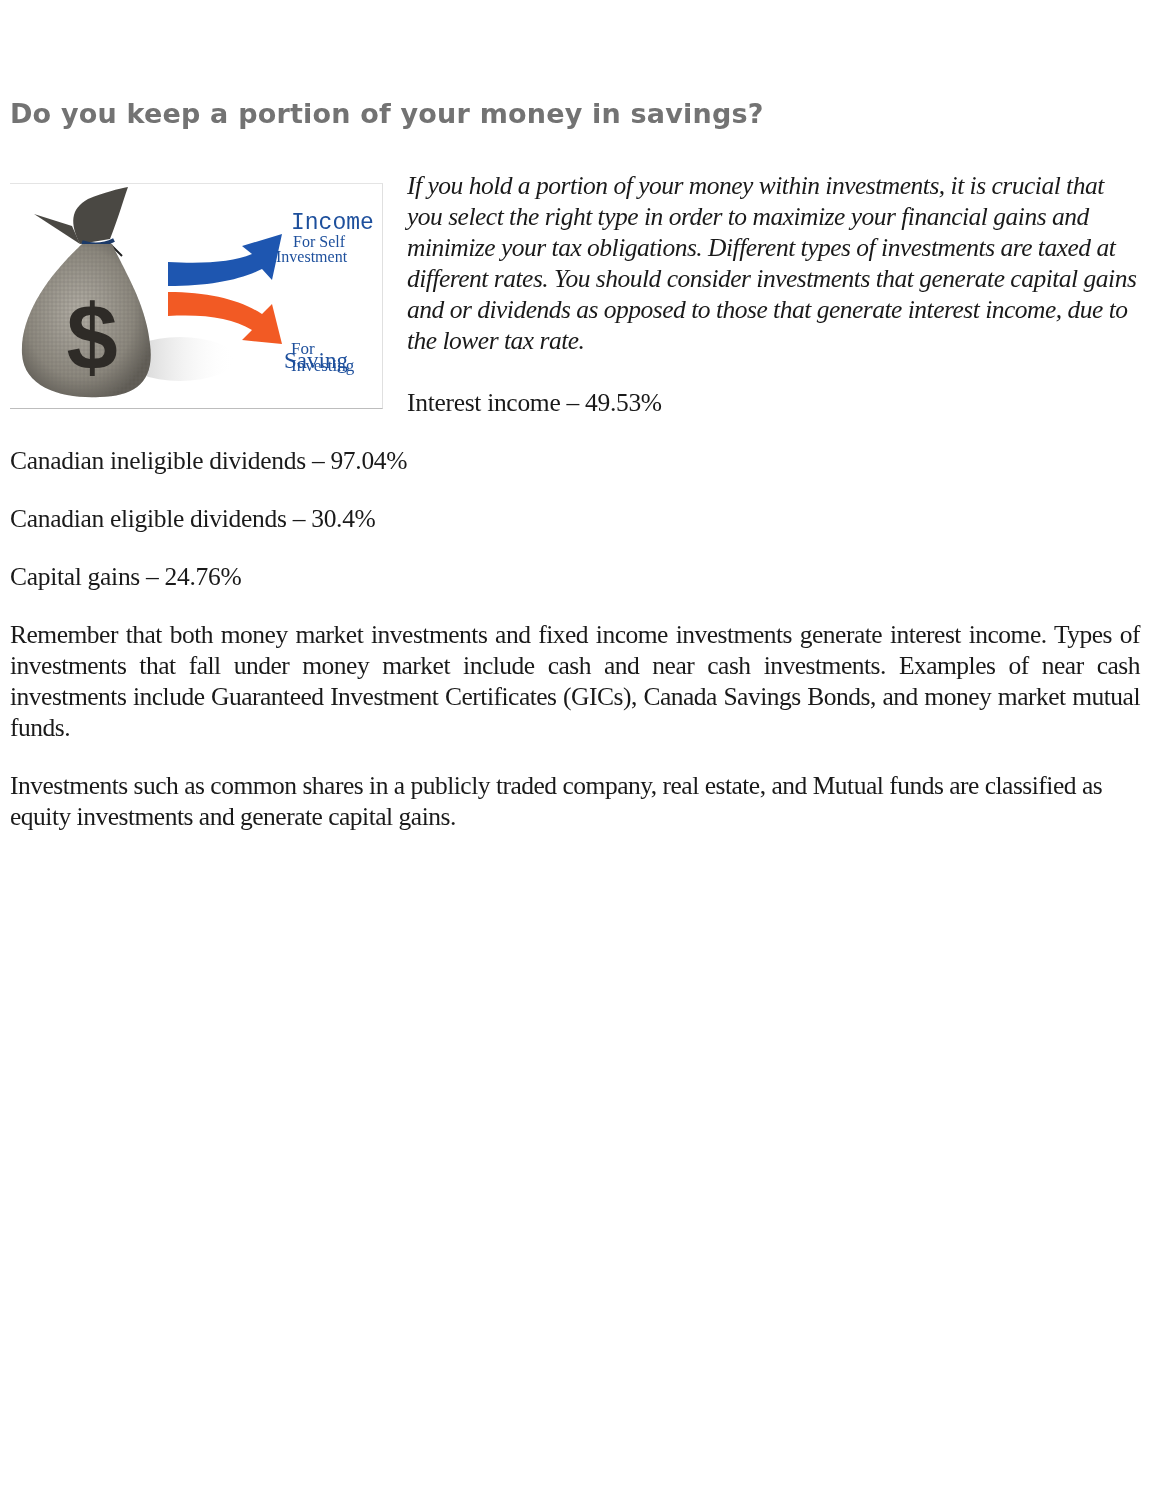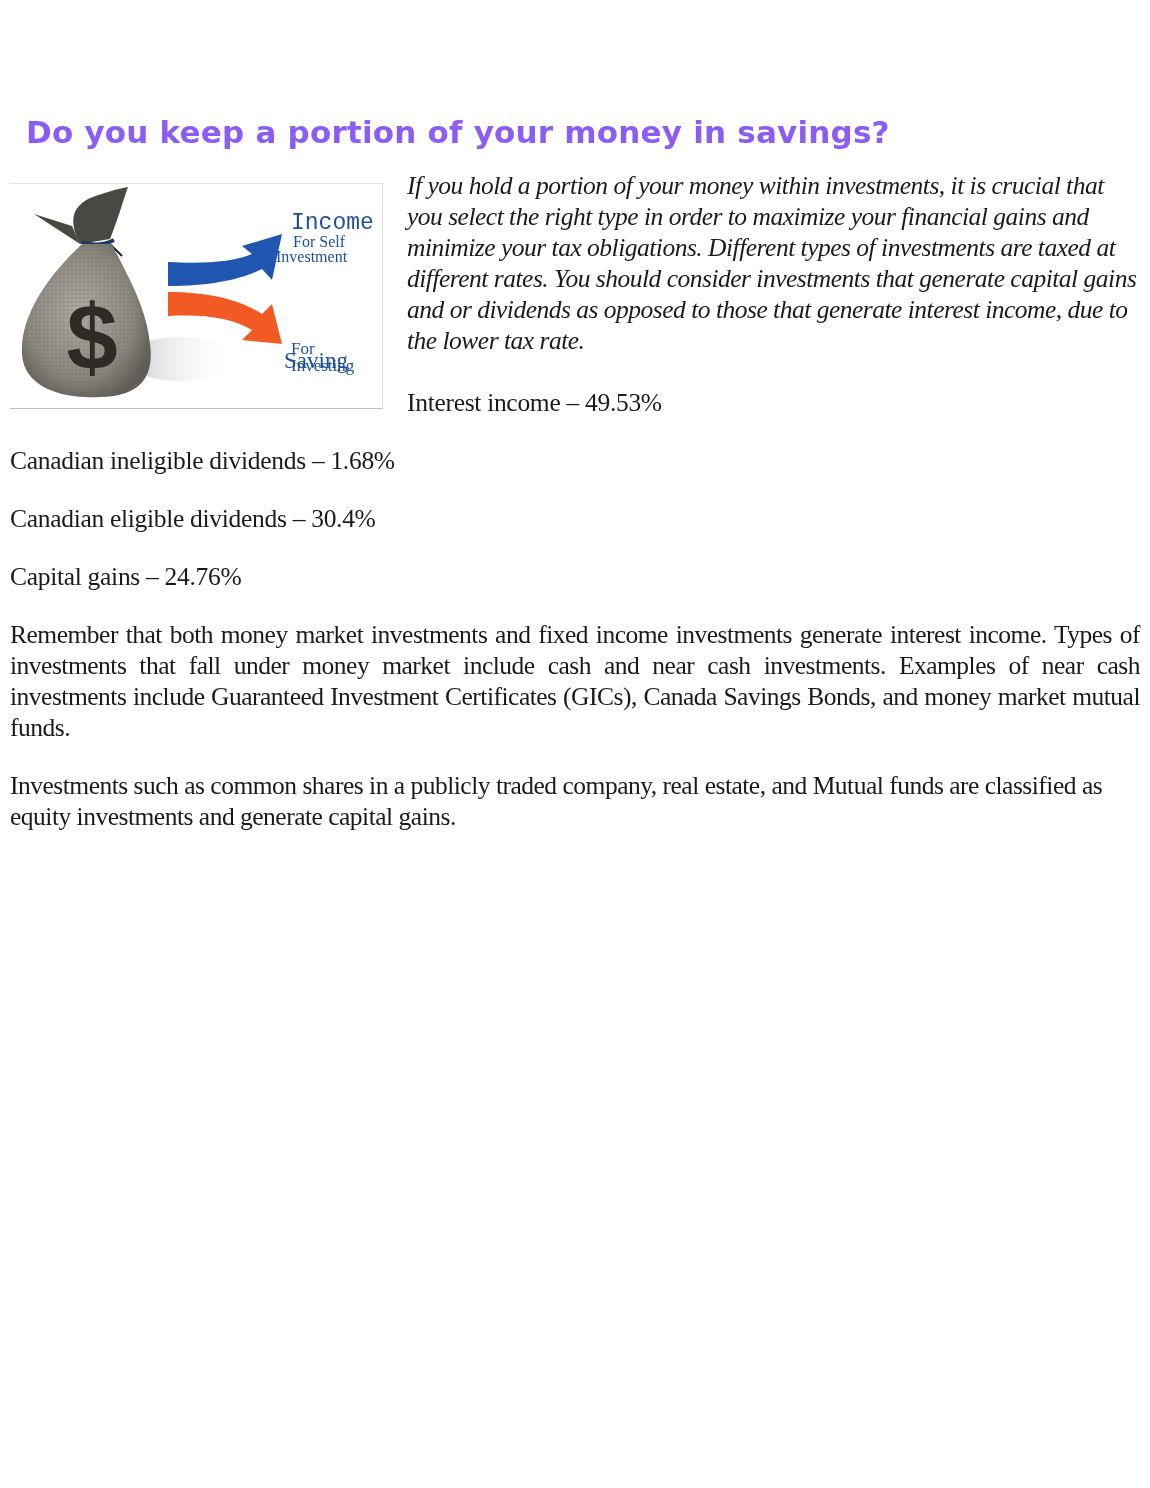--- a/index.html
+++ b/index.html
@@ -1,20 +1,20 @@
 <!DOCTYPE html>
 <html><head>
   <meta charset="utf-8">
   <style>
     html, body { margin: 0; padding: 0; background: #ffffff; }
     body { width: 1150px; height: 1488px; position: relative; overflow: hidden; color: #111; }
     .title {
-      position: absolute; left: 10px; top: 98px; margin: 16px;
-      font-family: "DejaVu Sans", sans-serif; font-weight: bold; font-size: 31px;
-      letter-spacing: 0.2px; color: #8b5cf6;
+      position: absolute; left: 10px; top: 98px; margin: 0;
+      font-family: "DejaVu Sans", sans-serif; font-weight: bold; font-size: 27px;
+      letter-spacing: 0.2px; color: #737373;
     }
     .content {
       position: absolute; left: 10px; top: 170px; width: 1130px;
       font-family: "Liberation Serif", serif; font-size: 25.5px; line-height: 31px; color: #1a1a1a;
     }
     .figure {
       float: left; width: 372px; height: 224px; margin: 13px 24px 6px 0;
       border-top: 1px solid #e4e4e4; border-bottom: 1px solid #bdbdbd;
       border-right: 1px solid #e0e0e0; position: relative; background: #fff;
     }
@@ -71,20 +71,20 @@
     <div class="fig-label" style="left:283px; top:50px; font-size:16px;">For Self</div>
     <div class="fig-label" style="left:266px; top:65px; font-size:16px;">Investment</div>
     <div class="fig-label" style="left:274px; top:141px; font-size:23px;margin-top:24px;">Saving</div>
     <div class="fig-label" style="left:281px; top:156px; font-size:17px;">For Investing</div>
   </div>
 
   <p class="p1">If you hold a portion of your money within investments, it is crucial that you select the right type in order to maximize your financial gains and minimize your tax obligations. Different types of investments are taxed at different rates. You should consider investments that generate capital gains and or dividends as opposed to those that generate interest income, due to the lower tax rate.</p>
 
   <div>
     <p class="rate">Interest income – 49.53%</p>
-    <p class="rate">Canadian ineligible dividends – 1.68%</p>
+    <p class="rate">Canadian ineligible dividends – 97.04%</p>
     <p class="rate">Canadian eligible dividends – 30.4%</p>
     <p class="rate">Capital gains – 24.76%</p>
   </div>
 
   <p class="just">Remember that both money market investments and fixed income investments generate interest income. Types of investments that fall under money market include cash and near cash investments. Examples of near cash investments include Guaranteed Investment Certificates (GICs), Canada Savings Bonds, and money market mutual funds.</p>
   <p>Investments such as common shares in a publicly traded company, real estate, and Mutual funds are classified as equity investments and generate capital gains.</p>
 </div>
 
 </body></html>

